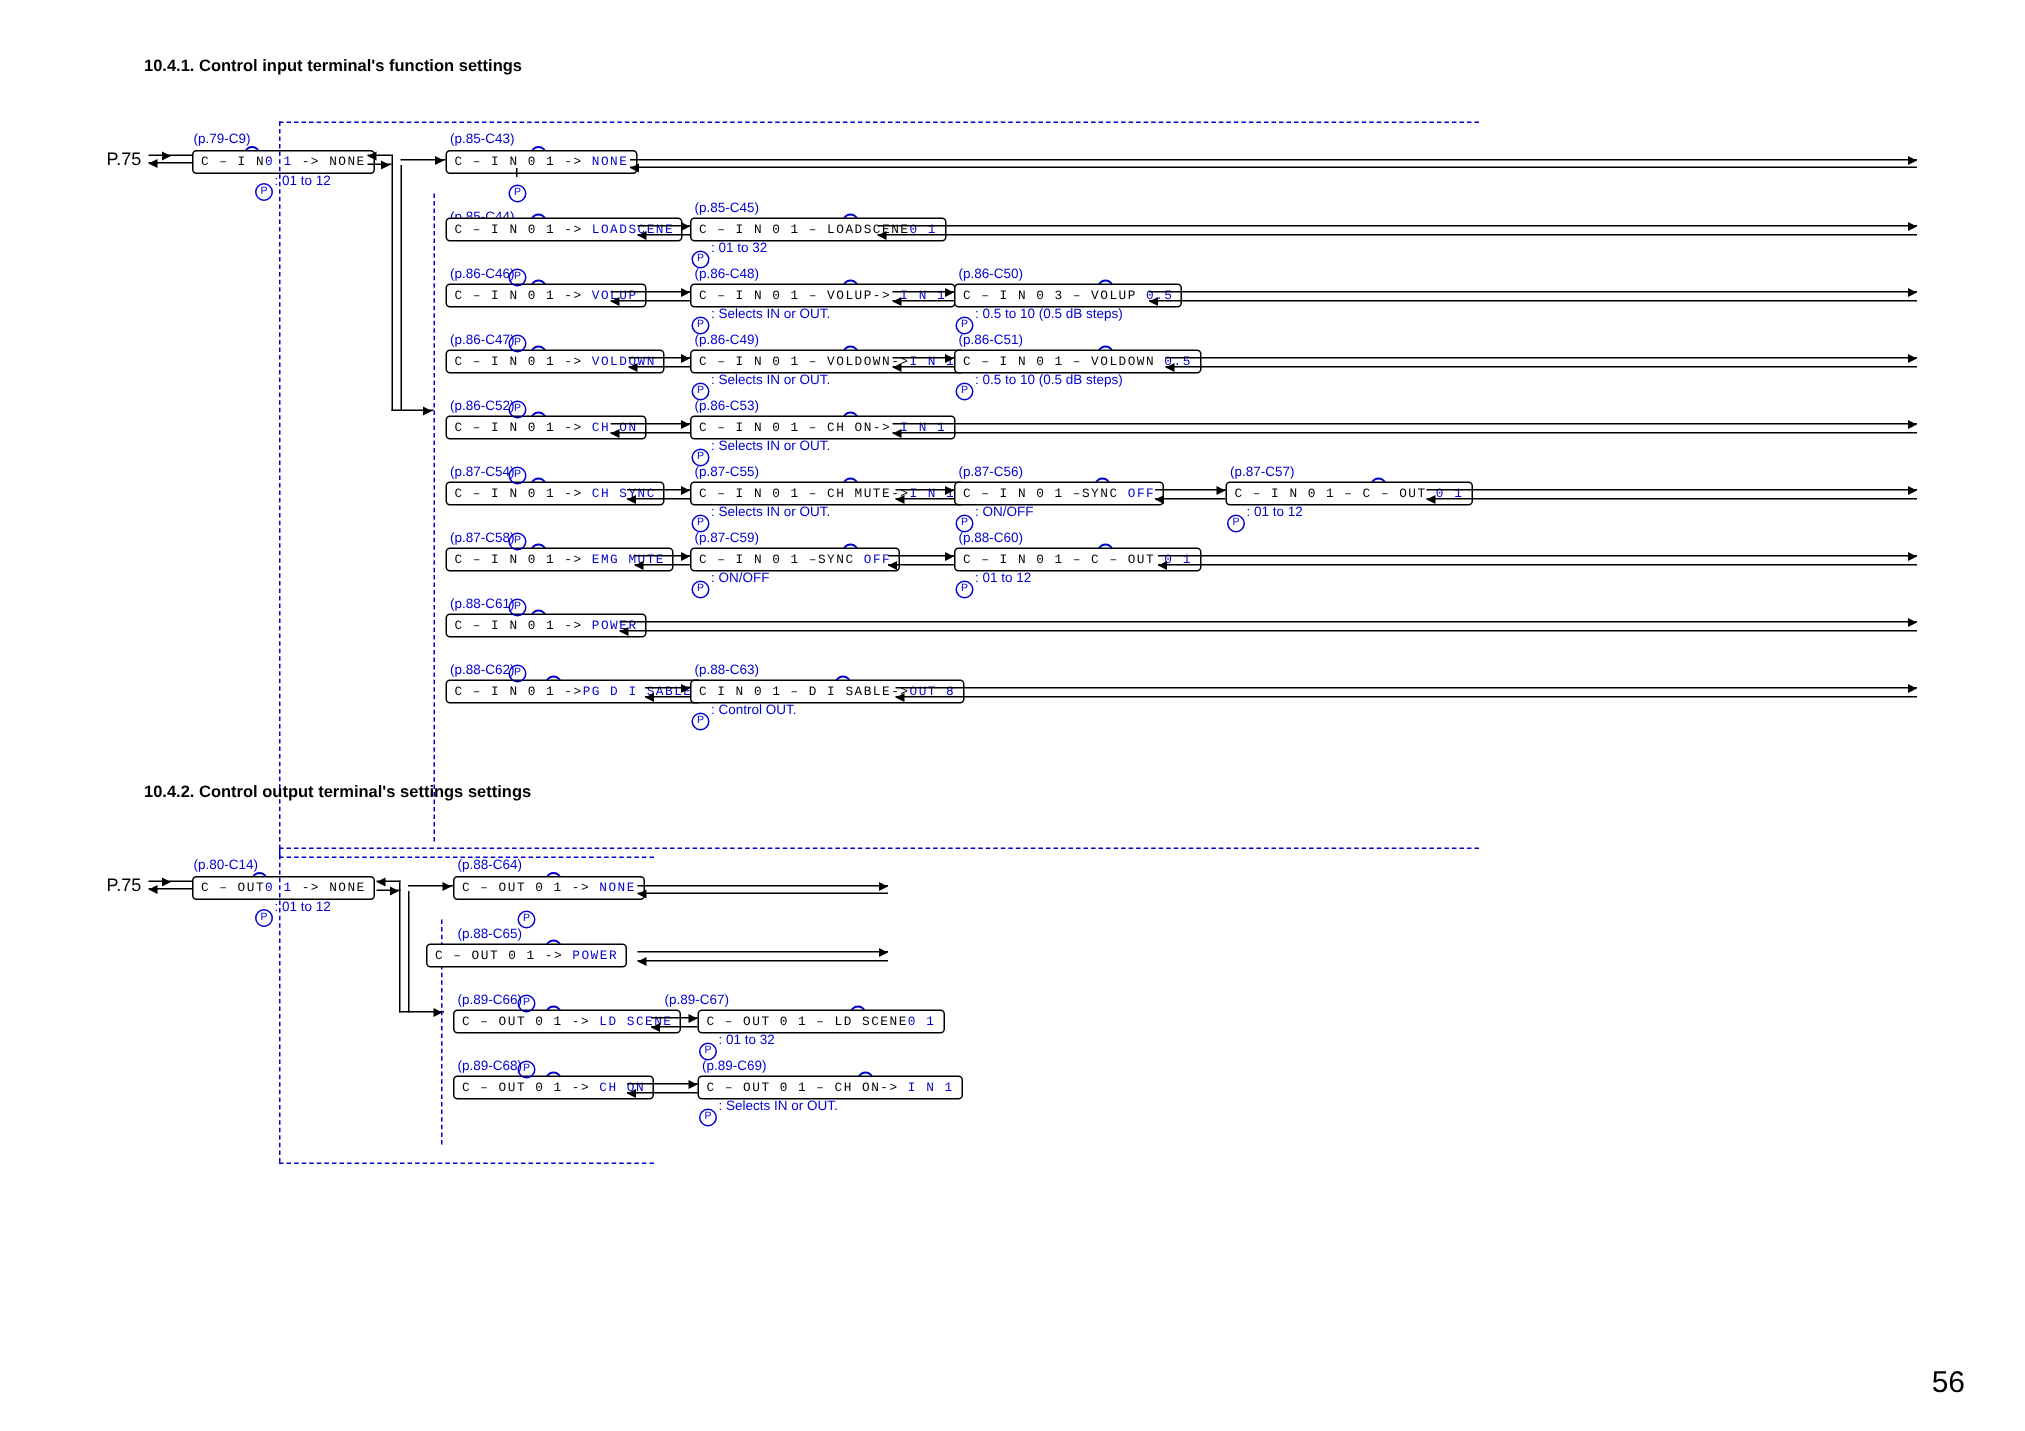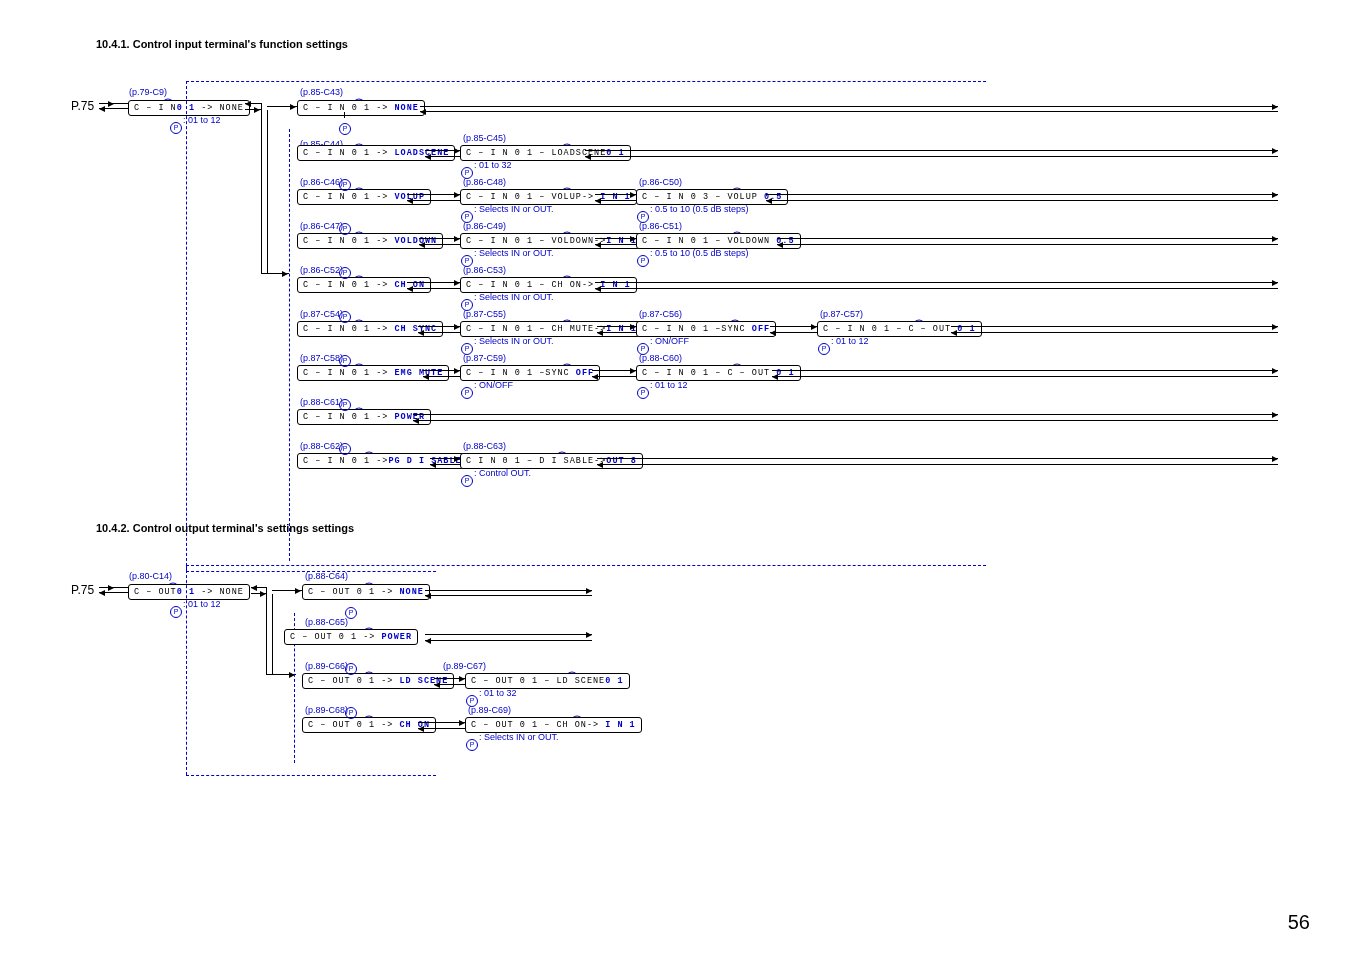--- a/index.html
+++ b/index.html
@@ -2,21 +2,21 @@
 <html><head>
 <meta charset="utf-8">
 <style>
 body{font-family:Arial,Helvetica,sans-serif;background:#fff;margin:0;padding:0;width:1350px;height:954px;position:relative;color:#000}
 .section-title{font-size:11px;font-weight:bold;position:absolute}
 .page-num{position:absolute;font-size:20px}
 .ref{color:#0000cc;font-size:9px;position:absolute}
 .p-note{color:#0000cc;font-size:9px;position:absolute}
 .p-circ{display:inline-block;border:1px solid #0000cc;border-radius:50%;width:10px;height:10px;line-height:10px;text-align:center;font-size:7px;color:#0000cc}
 .box{position:absolute;border:1px solid #000;border-radius:3px;font-family:'Courier New',monospace;font-size:8.5px;letter-spacing:1px;padding:2px 5px;background:#fff;white-space:nowrap}
-.blink{color:#0000cc;font-weight:bold}
+.blink{color:#0000cc;font-weight:normal}
 .label{font-size:12px;position:absolute}
 .knob{position:absolute;color:#0000cc}
 .knob svg{width:14px;height:10px}
 .arrow-r{position:absolute;width:0;height:0;border-top:3px solid transparent;border-bottom:3px solid transparent;border-left:6px solid #000}
 .arrow-l{position:absolute;width:0;height:0;border-top:3px solid transparent;border-bottom:3px solid transparent;border-right:6px solid #000}
 .line-h{position:absolute;background:#000;height:1px}
 .line-v{position:absolute;background:#000;width:1px}
 .dash-h{position:absolute;border-top:1px dashed #0000cc;height:0}
 .dash-v{position:absolute;border-left:1px dashed #0000cc;width:0}
 .p-mark{position:absolute}

